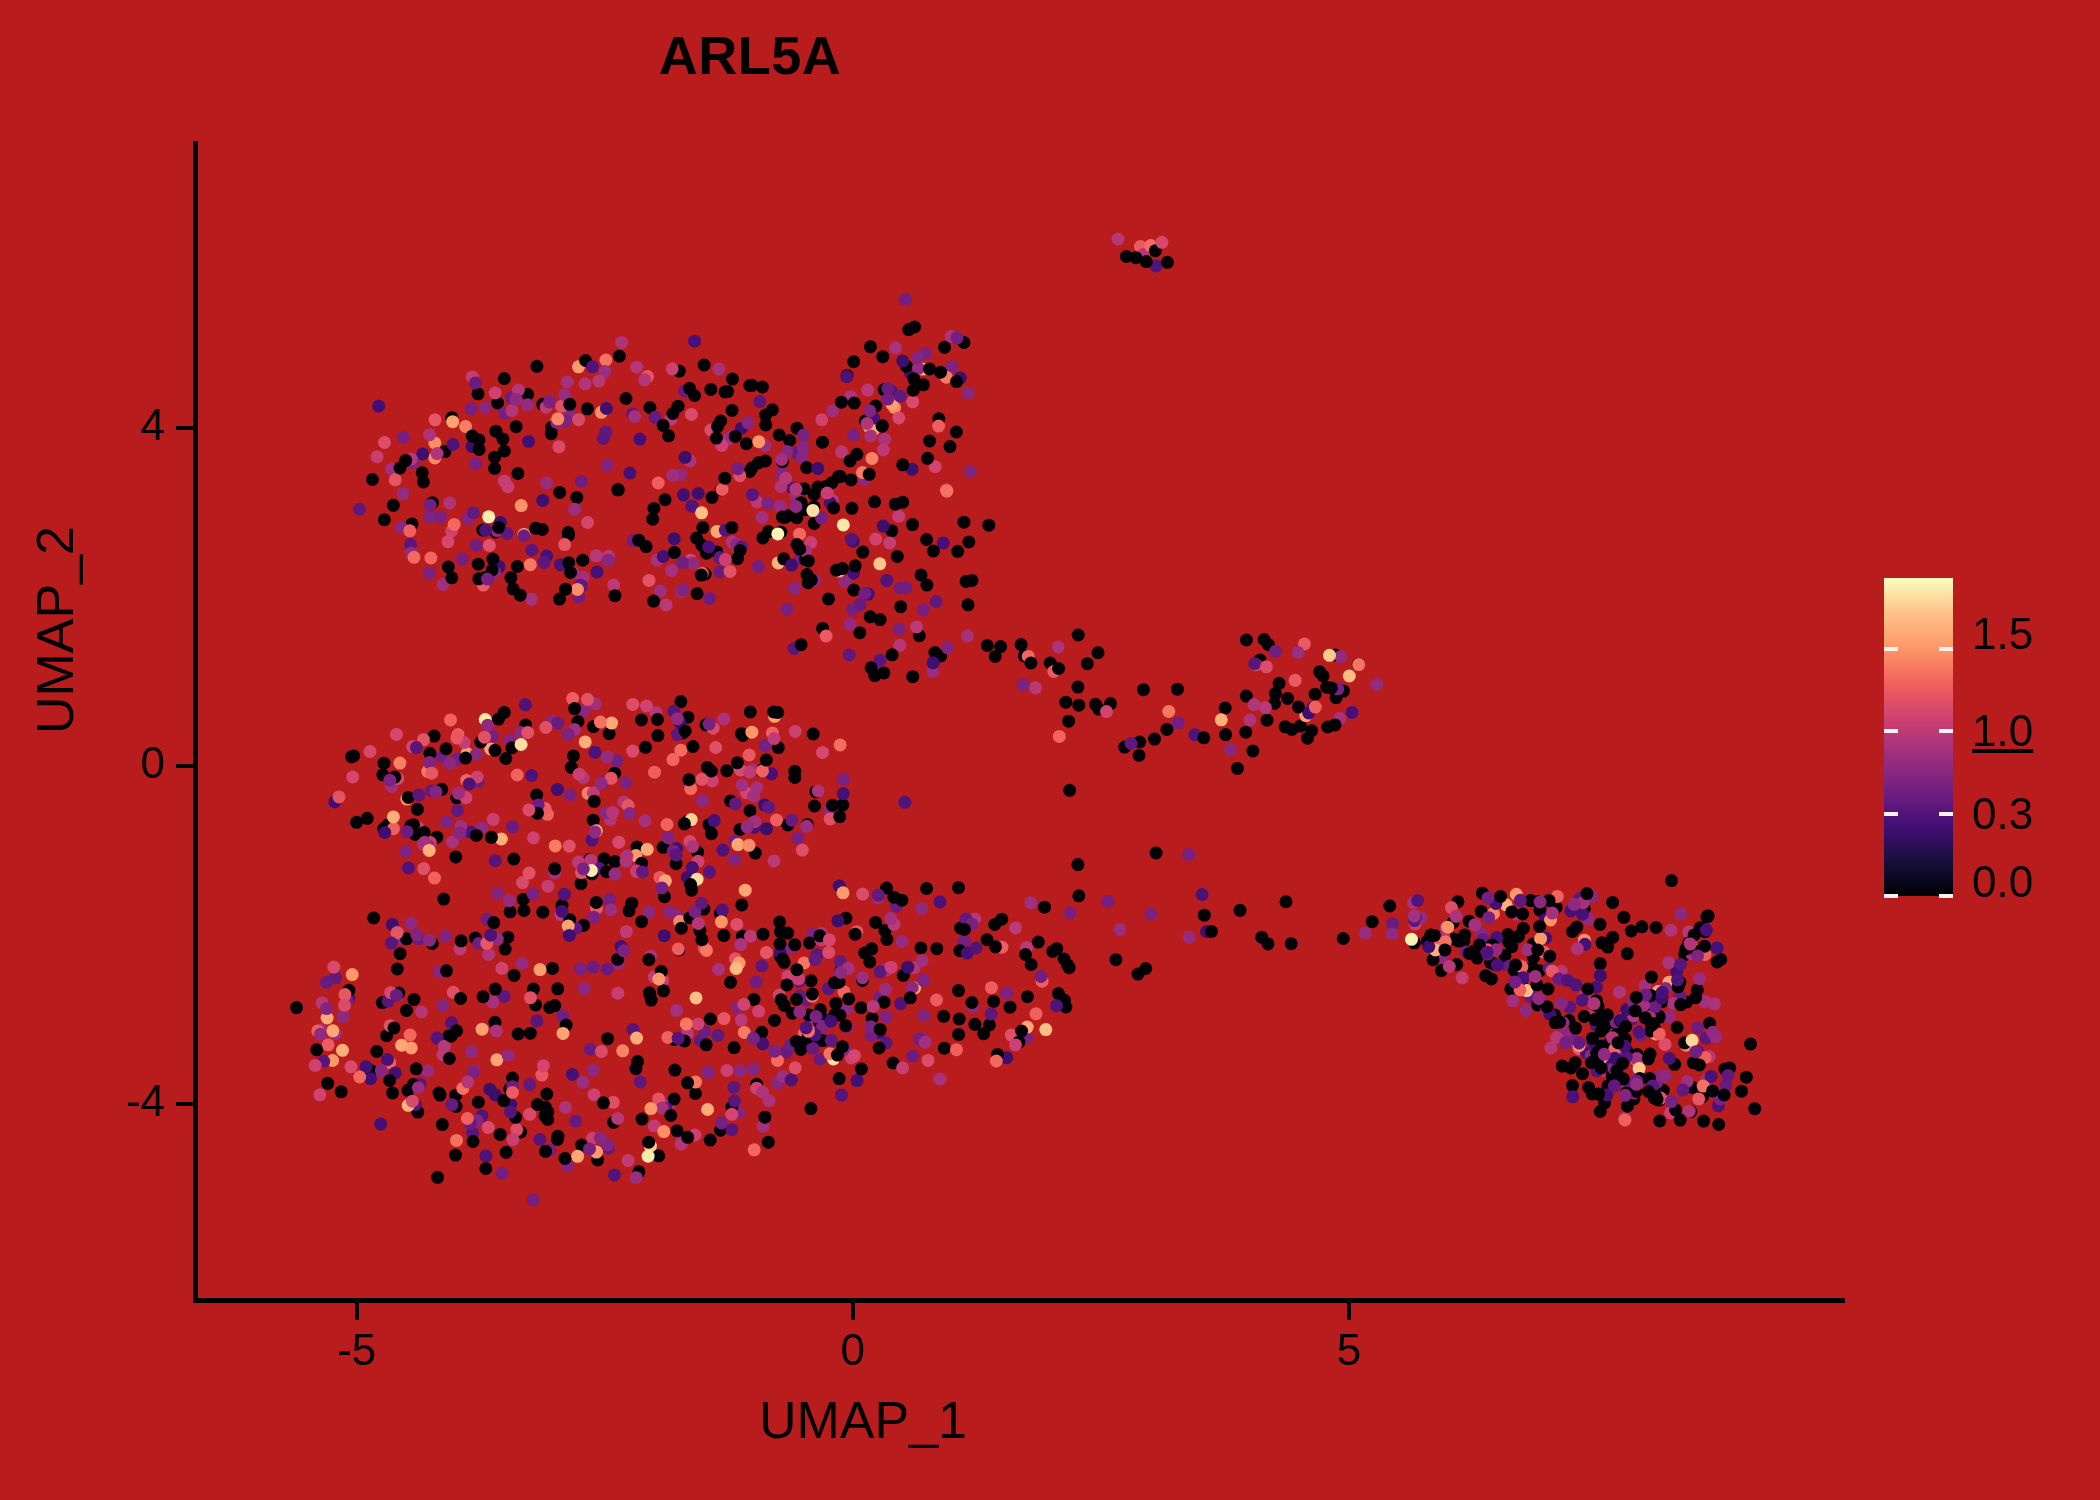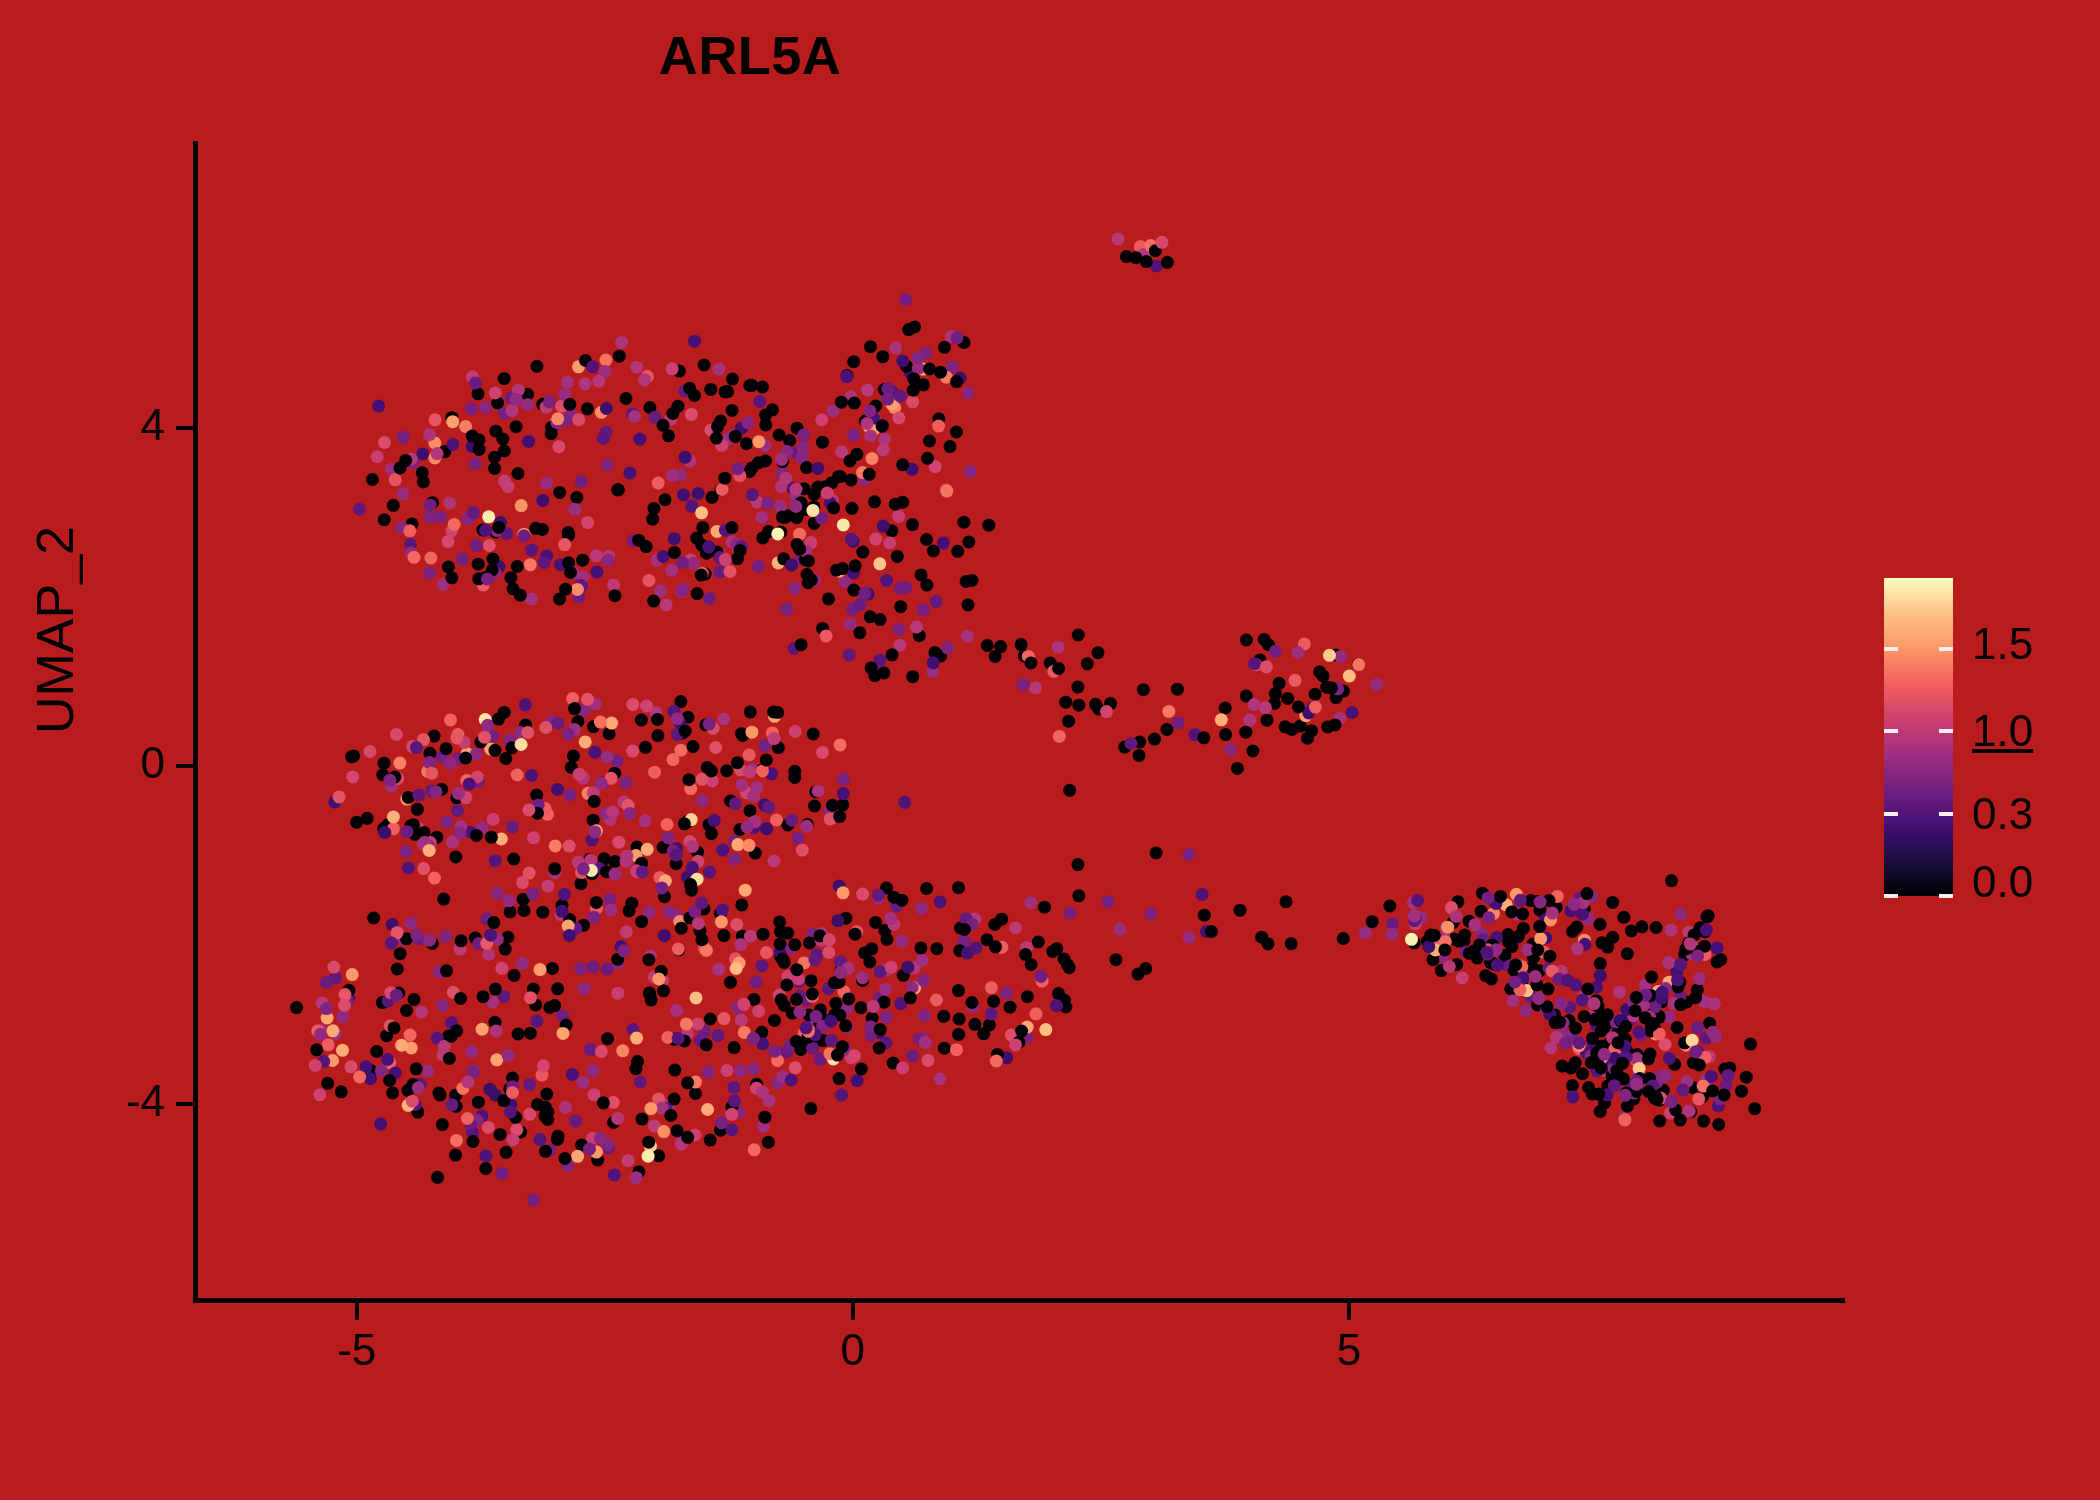--- a/index.html
+++ b/index.html
@@ -2161,34 +2161,35 @@
         <circle cx="671.8" cy="269.9" r="6.5" fill="rgb(130,37,128)"></circle>
         <circle cx="689.8" cy="258.1" r="6.5" fill="rgb(115,31,129)"></circle>
         <circle cx="652.0" cy="319.9" r="6.5" fill="rgb(0,0,4)"></circle>
         <circle cx="759.0" cy="196.8" r="6.5" fill="rgb(115,31,129)"></circle>
         <circle cx="685.2" cy="309.0" r="6.5" fill="rgb(187,58,118)"></circle>
         <circle cx="715.8" cy="237.8" r="6.5" fill="rgb(0,0,4)"></circle>
         <circle cx="671.2" cy="333.3" r="6.5" fill="rgb(0,0,4)"></circle>
       </svg>
   </div>
 
+  <div id="x-axis-title">UMAP_1</div>
 
   <div id="legend">
     <div id="colorbar-gradient" style="background: linear-gradient(rgb(252, 253, 191), rgb(254, 194, 135), rgb(253, 150, 104), rgb(241, 96, 93), rgb(205, 64, 113), rgb(158, 47, 127), rgb(114, 31, 129), rgb(68, 15, 118), rgb(24, 15, 61), rgb(0, 0, 4));"></div>
     <div id="colorbar-ticks">
         <div class="cbar-tick left" style="top: 68.8497px;"></div>
         <div class="cbar-tick right" style="top: 68.8497px;"></div>
         <div class="cbar-tick left" style="top: 151.233px;"></div>
         <div class="cbar-tick right" style="top: 151.233px;"></div>
         <div class="cbar-tick left" style="top: 233.617px;"></div>
         <div class="cbar-tick right" style="top: 233.617px;"></div>
         <div class="cbar-tick left" style="top: 316px;"></div>
         <div class="cbar-tick right" style="top: 316px;"></div>
       </div>
     <div id="colorbar-labels">
-        <div class="cbar-label" style="top: 66px;">1.5</div>
+        <div class="cbar-label" style="top: 56px;">1.5</div>
         <div class="cbar-label" style="top: 153.233px; text-decoration: underline;">1.0</div>
         <div class="cbar-label" style="top: 235.617px;">0.3</div>
         <div class="cbar-label" style="top: 304px;">0.0</div>
       </div>
   </div>
 
 </div>
 
 </body></html>

